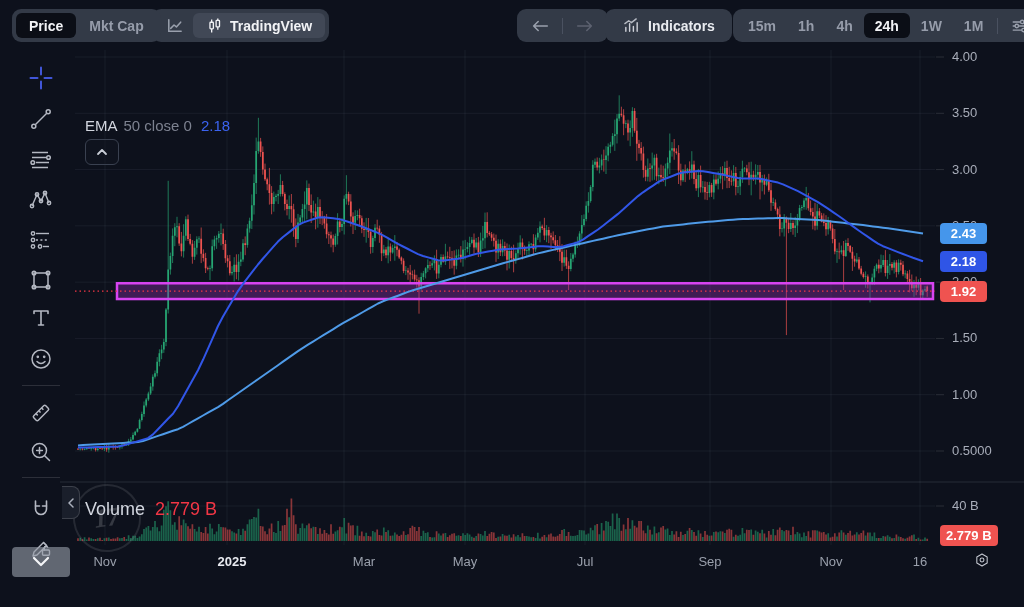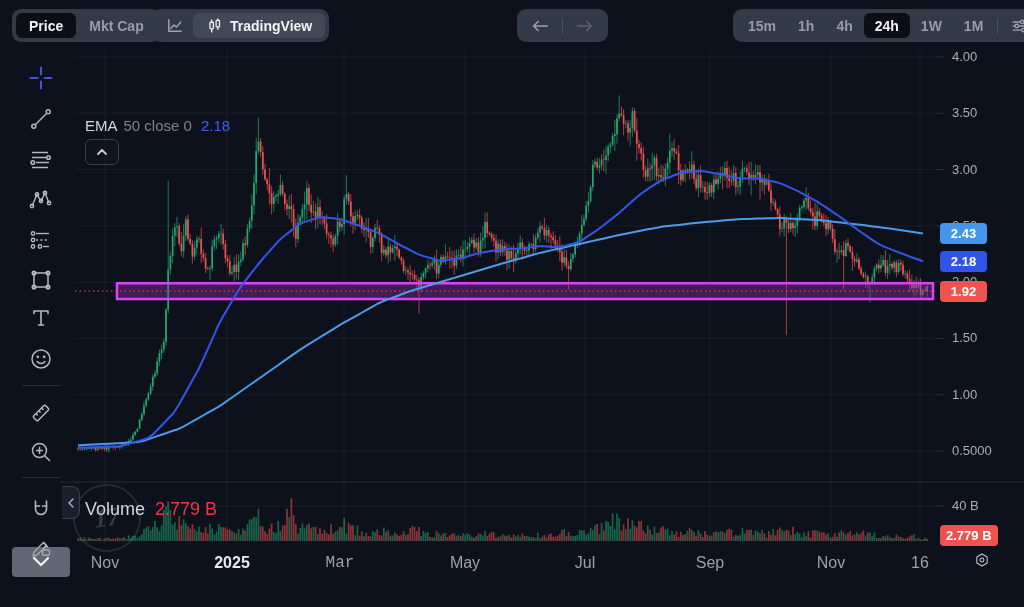--- a/index.html
+++ b/index.html
@@ -33,21 +33,21 @@
   .legend{position:absolute;left:85px;z-index:15;font-size:15px;white-space:nowrap;}
   .lg-letter{color:#d2d6df;margin:0 2px 0 7px;}
   .lg-letter:first-child{margin-left:0;}
   .lg-val{color:#f23645;}
   .lg-name{color:#d2d6df;margin-right:6px;}
   .lg-params{color:#7d8290;margin-right:9px;}
   .collapse-btn{position:absolute;left:85px;top:139px;width:32px;height:24px;background:rgba(18,22,32,.55);
        border:1px solid #3a4150;border-radius:6px;display:flex;align-items:center;justify-content:center;cursor:pointer;z-index:15;}
   
   .pr-label{position:absolute;left:952px;width:64px;height:16px;color:#a8adb9;font-size:13px;z-index:5;}
-  .t-label{position:absolute;top:554px;height:15px;color:#9aa0ac;font-size:16px;transform:translateX(-50%);z-index:5;}
+  .t-label{position:absolute;top:554px;height:15px;color:#9aa0ac;font-size:13px;transform:translateX(-50%);z-index:5;}
   .t-label.bold{color:#e8eaf0;font-weight:700;}
   .badge{position:absolute;left:940px;min-width:47px;height:21px;border-radius:4px;color:#fff;
          font-size:13px;font-weight:700;display:flex;align-items:center;justify-content:center;
          padding:0 6px;box-sizing:border-box;z-index:10;}
   .gear-btn{position:absolute;left:967px;top:547px;width:30px;height:26px;background:transparent;border:0;
             display:flex;align-items:center;justify-content:center;cursor:pointer;z-index:10;}
   .vol-legend{position:absolute;left:85px;top:499px;font-size:18px;z-index:15;white-space:nowrap;}
   .vol-name{color:#d2d6df;margin-right:10px;}
   .vol-val{color:#f23645;}
   .watermark{position:absolute;left:73px;top:484px;width:64px;height:64px;border-radius:50%;
@@ -144,20 +144,31 @@
             <path d="M19 8H4M9 3L4 8l5 5" fill="none" stroke="#9aa0ad" stroke-width="1.7" stroke-linecap="round" stroke-linejoin="round"></path>
           </svg>
       </button>
       <div class="vdiv"></div>
       <button class="icon-btn">
         <svg width="20" height="16" viewBox="0 0 22 16">
             <path d="M3 8h15M13 3l5 5-5 5" fill="none" stroke="#5d6270" stroke-width="1.7" stroke-linecap="round" stroke-linejoin="round"></path>
           </svg>
       </button>
     </div>
+    <div class="group" style="left:605px">
+      <button class="seg-item" style="color:#e9ebf0">
+        <svg width="19" height="17" viewBox="0 0 20 18">
+            <g stroke="#cdd0d8" stroke-width="1.5" fill="none" stroke-linecap="round">
+              <path d="M4 15v-4M8 15V7M12 15v-5M16 15V6"></path>
+              <path d="M3 7l4-3 3 2 5-4" opacity="0.85"></path>
+            </g>
+          </svg>
+        <span>Indicators</span>
+      </button>
+    </div>
     <div class="group" style="left:733px" id="tf-group">
         <button class="tf-item">15m</button>
         <button class="tf-item">1h</button>
         <button class="tf-item">4h</button>
         <button class="tf-item sel">24h</button>
         <button class="tf-item">1W</button>
         <button class="tf-item">1M</button>
 
       <div class="vdiv"></div>
       <button class="icon-btn">
@@ -311,21 +322,21 @@
       <div class="pr-label" style="top: 161.571px;">3.00</div>
       <div class="pr-label" style="top: 217.857px;">2.50</div>
       <div class="pr-label" style="top: 274.143px;">2.00</div>
       <div class="pr-label" style="top: 330.429px;">1.50</div>
       <div class="pr-label" style="top: 386.714px;">1.00</div>
       <div class="pr-label" style="top: 443px;">0.5000</div>
     </div>
   <div id="time-axis">
       <div class="t-label" style="left: 105px;">Nov</div>
       <div class="t-label bold" style="left: 232px; text-align: right;">2025</div>
-      <div class="t-label" style="left: 340px; font-family: Liberation Mono, monospace;">Mar</div>
+      <div class="t-label" style="left: 364px;">Mar</div>
       <div class="t-label" style="left: 465px;">May</div>
       <div class="t-label" style="left: 585px;">Jul</div>
       <div class="t-label" style="left: 710px;">Sep</div>
       <div class="t-label" style="left: 831px;">Nov</div>
       <div class="t-label" style="left: 920px;">16</div>
     </div>
   <div class="pr-label" id="vol-axis-label" style="top:498px">40 B</div>
   <div id="badges">
       <div class="badge" style="top: 223.237px; background: rgb(69, 150, 235);">2.43</div>
       <div class="badge" style="top: 251.38px; background: rgb(47, 85, 230);">2.18</div>

